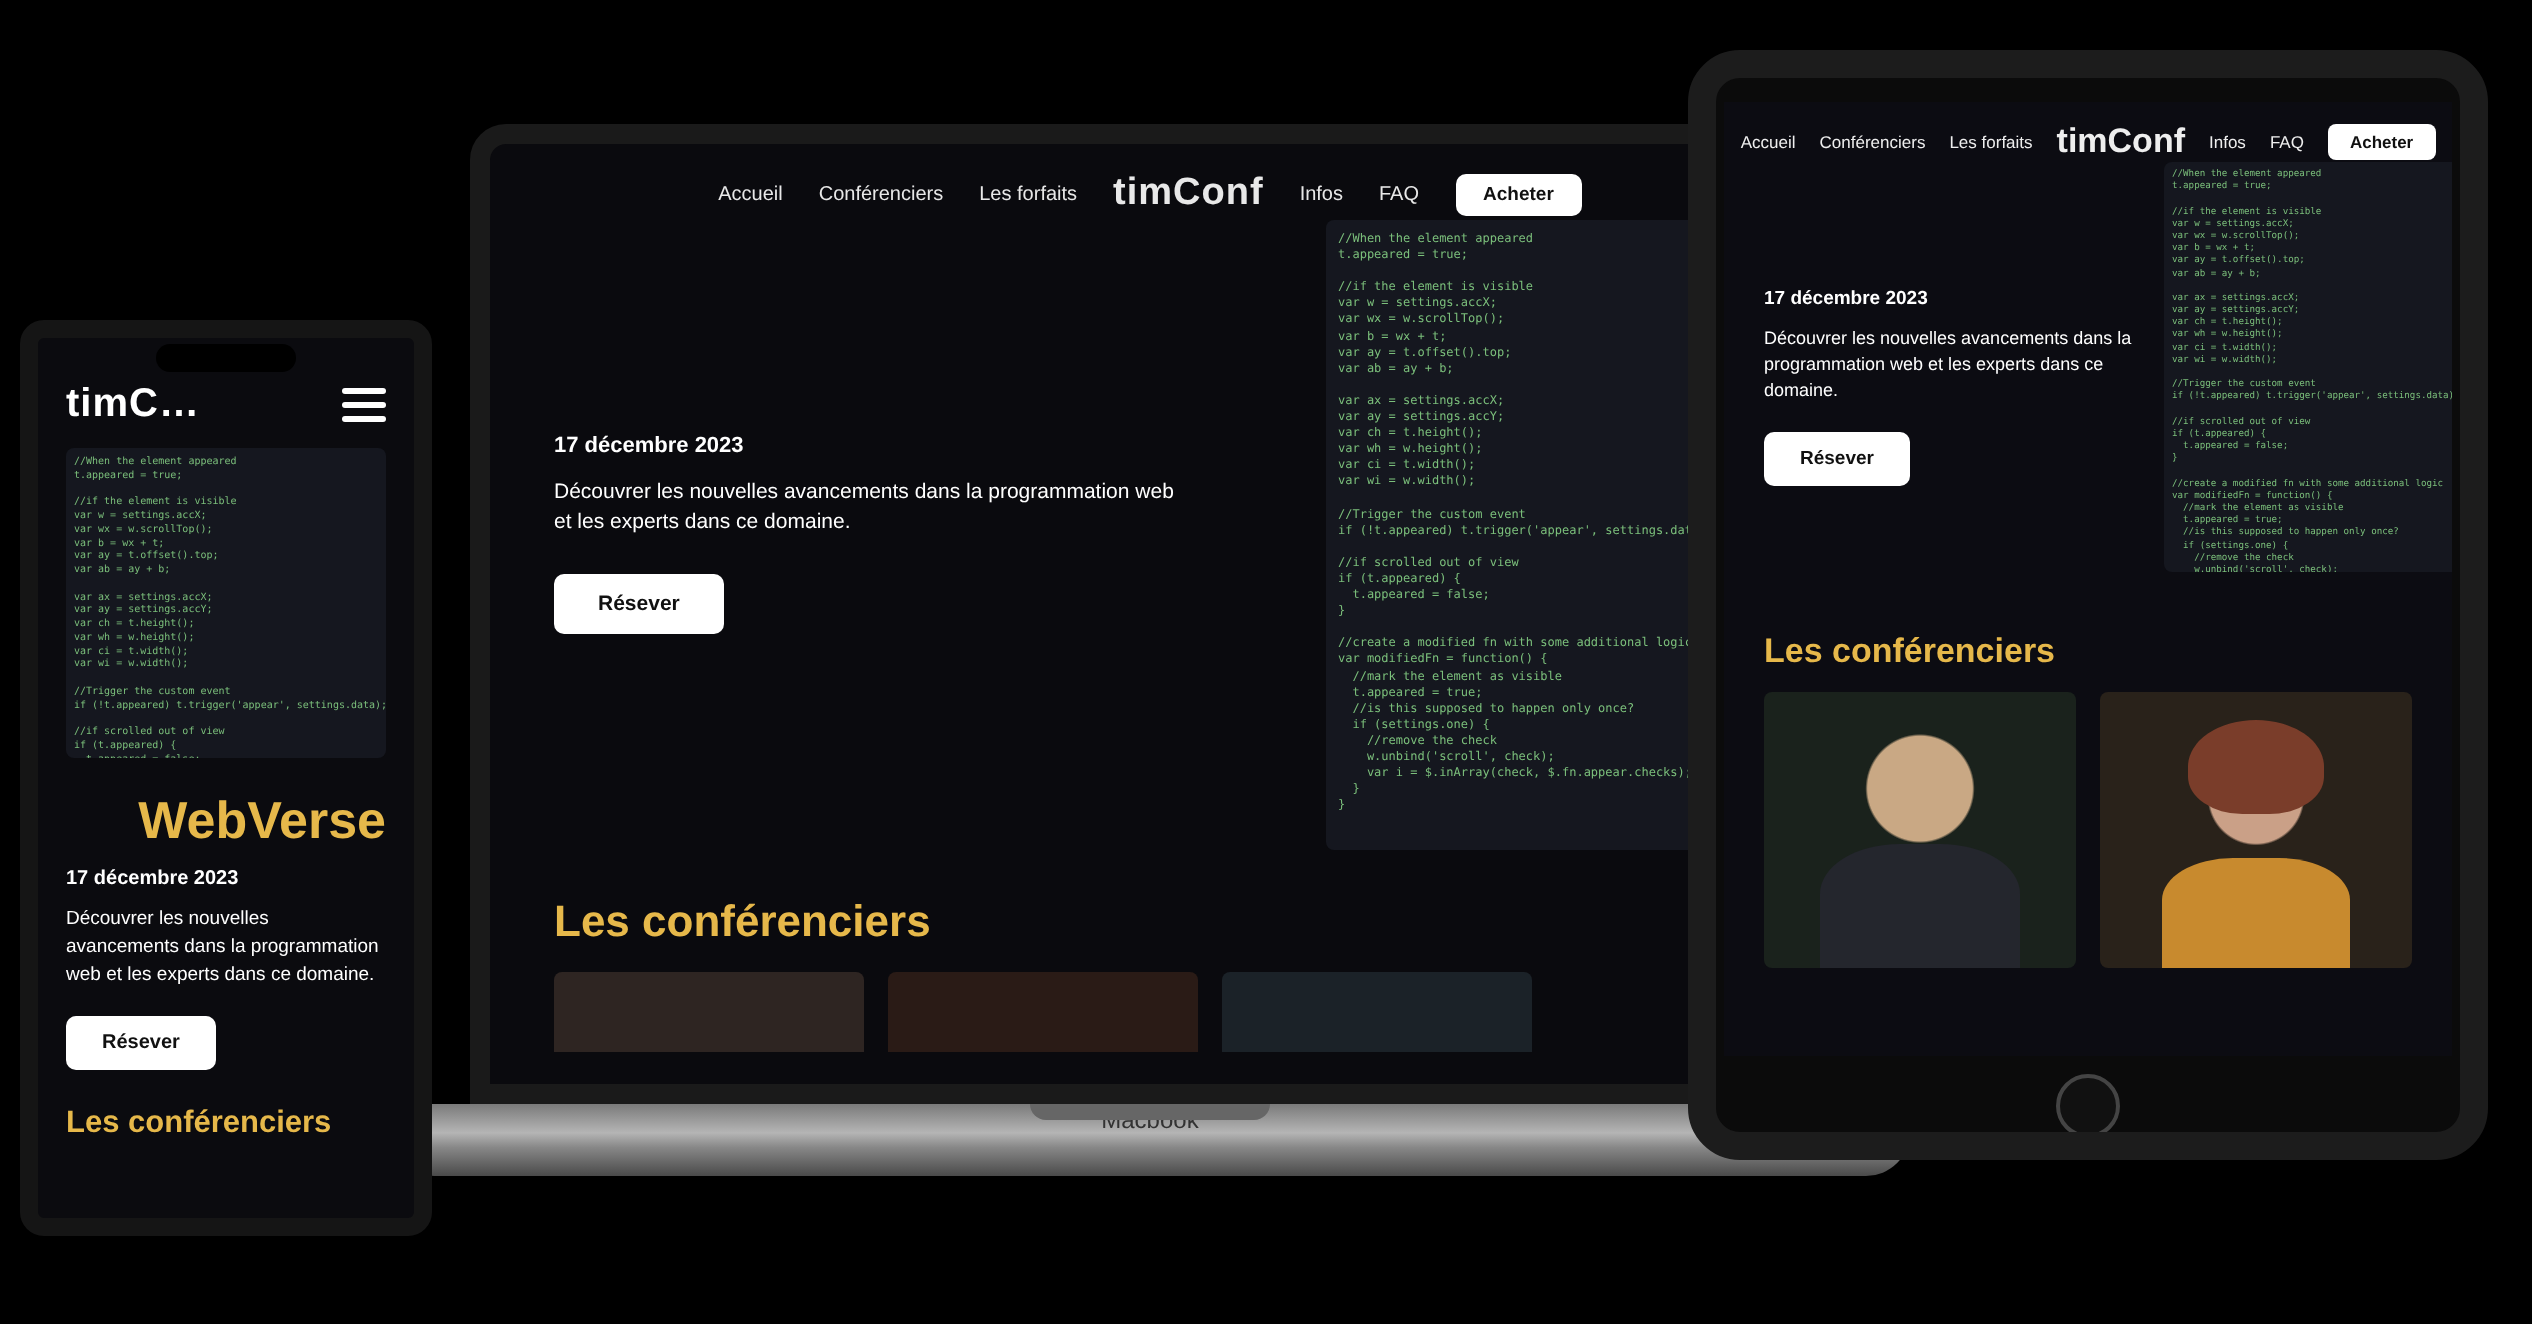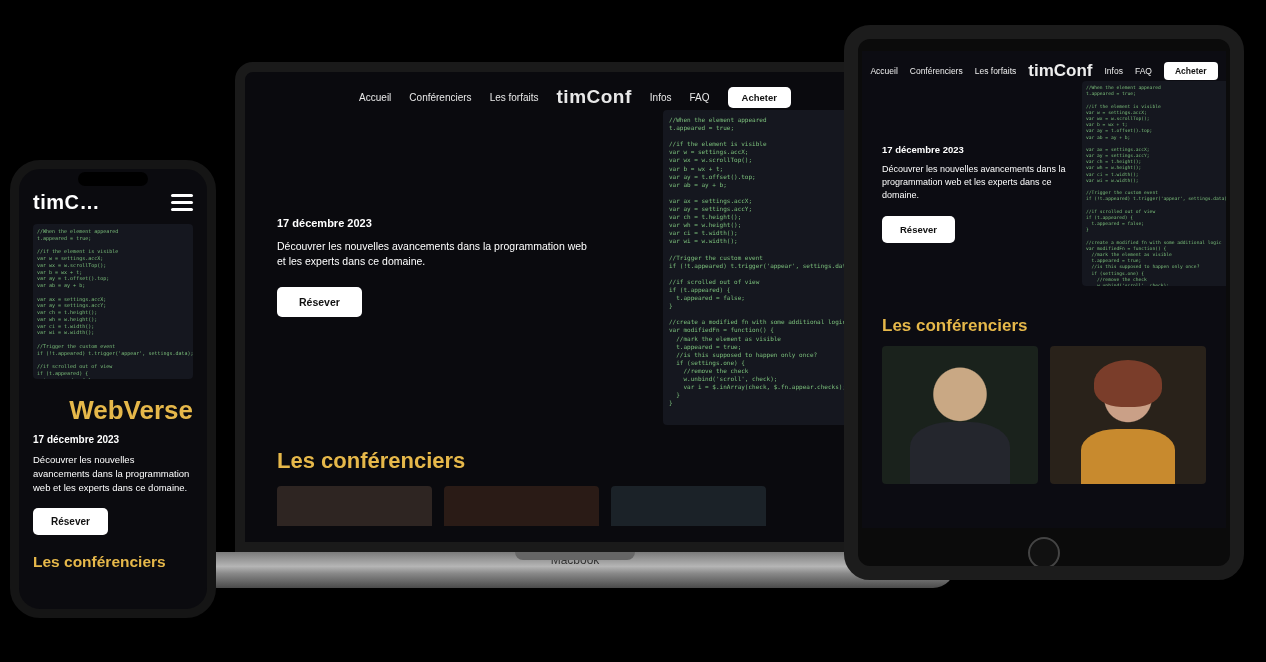--- a/index.html
+++ b/index.html
@@ -156,21 +156,21 @@
 
   
   .phone {
     position: absolute;
     left: 10px;
     top: 160px;
     width: 206px;
     height: 458px;
     background: #0b0b0f;
     border: 9px solid #151515;
-    border-radius: 30px;
+    border-radius: 12px;
     overflow: hidden;
   }
   .phone::before {
     content:"";
     position:absolute; top:3px; left:50%;
     transform:translateX(-50%);
     width:70px; height:14px;
     background:#000; border-radius:10px;
   }
   .ph-nav {

